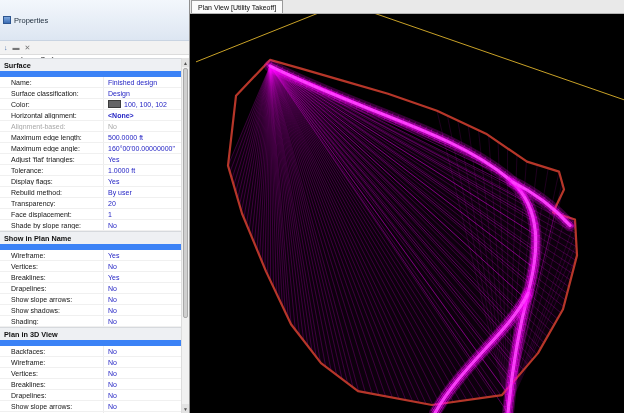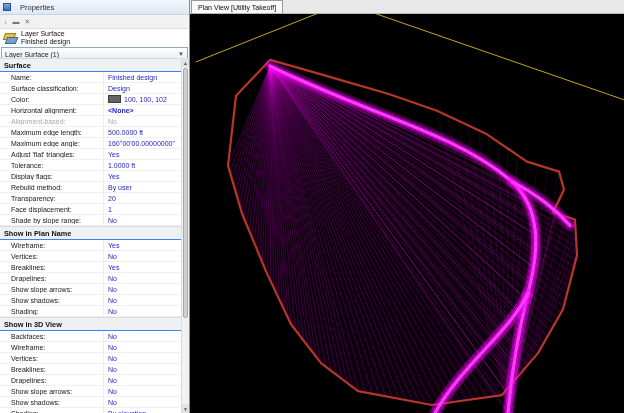--- a/index.html
+++ b/index.html
@@ -1,36 +1,36 @@
 <!DOCTYPE html>
 <html><head>
 <meta charset="utf-8">
 <style>
   html,body{margin:0;padding:0;background:#888;}
   .app{width:624px;height:413px;display:flex;font-family:"Liberation Sans",sans-serif;
        background:#000;overflow:hidden;position:relative;}
   
   .panel{width:189px;min-width:189px;position:relative;background:#fff;border-right:1px solid #8f8f8f;}
   .panel-title{height:14px;background:linear-gradient(#f3f7fc,#dde6f2);border-bottom:1px solid #c9d4e2;
-       display:flex;align-items:center;gap:9px;padding:0 3px;font-size:7.5px;color:#1c2a3a;}
+       display:flex;align-items:center;gap:3px;padding:13px 3px;font-size:7.5px;color:#1c2a3a;}
   .p-icon{width:8px;height:8px;background:linear-gradient(#7fa8de,#3a6cb4);border:1px solid #2d5590;box-sizing:border-box;}
   .panel-toolbar{height:13px;background:#f2f2f2;border-bottom:1px solid #dcdcdc;display:flex;align-items:center;gap:5px;padding:0 4px;}
   .tb-ic{font-size:7px;line-height:7px;color:#4a6ea9;cursor:default;}
   .tb-ic.gray{color:#777;}
   .panel-header{height:18px;display:flex;align-items:center;gap:4px;padding:0 3px;background:#fff;}
   .layer-icon{position:relative;width:14px;height:11px;display:inline-block;}
   .layer-icon .l1{position:absolute;left:1px;top:0;width:9px;height:5px;background:#e8c33a;border:1px solid #94802a;transform:skewX(-20deg);}
   .layer-icon .l2{position:absolute;left:3px;top:4px;width:9px;height:5px;background:#7aa0cc;border:1px solid #3f6a99;transform:skewX(-20deg);}
   .hdr-lines div{font-size:7px;line-height:8.5px;color:#101010;white-space:nowrap;}
   .combo{height:12px;margin:0 1px;border:1px solid #96a7bd;background:linear-gradient(#fefefe,#e7ebf1);
        display:flex;align-items:center;justify-content:space-between;padding:0 3px;font-size:7px;color:#1a1a1a;}
   .combo .chev{font-size:6px;color:#50607a;}
   
   .grid{position:absolute;top:58px;left:0;right:8px;bottom:0;overflow:hidden;background:#fff;font-size:7.5px;}
-  .section-h{height:12px;background:#eef0f3;border-top:1px solid #d6d9dd;border-bottom:1px solid #3b82f6;
+  .section-h{height:12px;background:#eef0f3;border-top:1px solid #d6d9dd;border-bottom:6px solid #3b82f6;
        font-weight:bold;color:#101010;display:flex;align-items:center;padding-left:4px;font-size:7.3px;}
   .prow{height:10px;display:flex;align-items:center;border-bottom:1px solid #f0f0f0;}
   .plabel{width:92px;min-width:92px;padding-left:11px;color:#151515;white-space:nowrap;overflow:hidden;font-size:7px;}
   .pvalue{flex:1;color:#2424c4;border-left:1px solid #ececec;padding-left:4px;display:flex;align-items:center;gap:3px;
        white-space:nowrap;overflow:hidden;height:100%;font-size:7px;}
   .prow.muted .plabel,.prow.muted .pvalue{color:#a8a8a8;}
   .pvalue.bold{font-weight:bold;}
   .swatch{width:11px;height:6px;border:1px solid #3c3c3c;display:inline-block;flex:none;}
   
   .vscroll{position:absolute;top:58px;right:0;bottom:0;width:8px;background:#f1f1f1;border-left:1px solid #dcdcdc;box-sizing:border-box;}
@@ -202,21 +202,21 @@
           <span class="pvalue">
             <span>No</span>
           </span>
         </div>
         <div class="prow">
           <span class="plabel">Shading:</span>
           <span class="pvalue">
             <span>No</span>
           </span>
         </div>
-        <div class="section-h">Show in 3D View</div>
+        <div class="section-h">Plan in 3D View</div>
         <div class="prow">
           <span class="plabel">Backfaces:</span>
           <span class="pvalue">
             <span>No</span>
           </span>
         </div>
         <div class="prow">
           <span class="plabel">Wireframe:</span>
           <span class="pvalue">
             <span>No</span>

